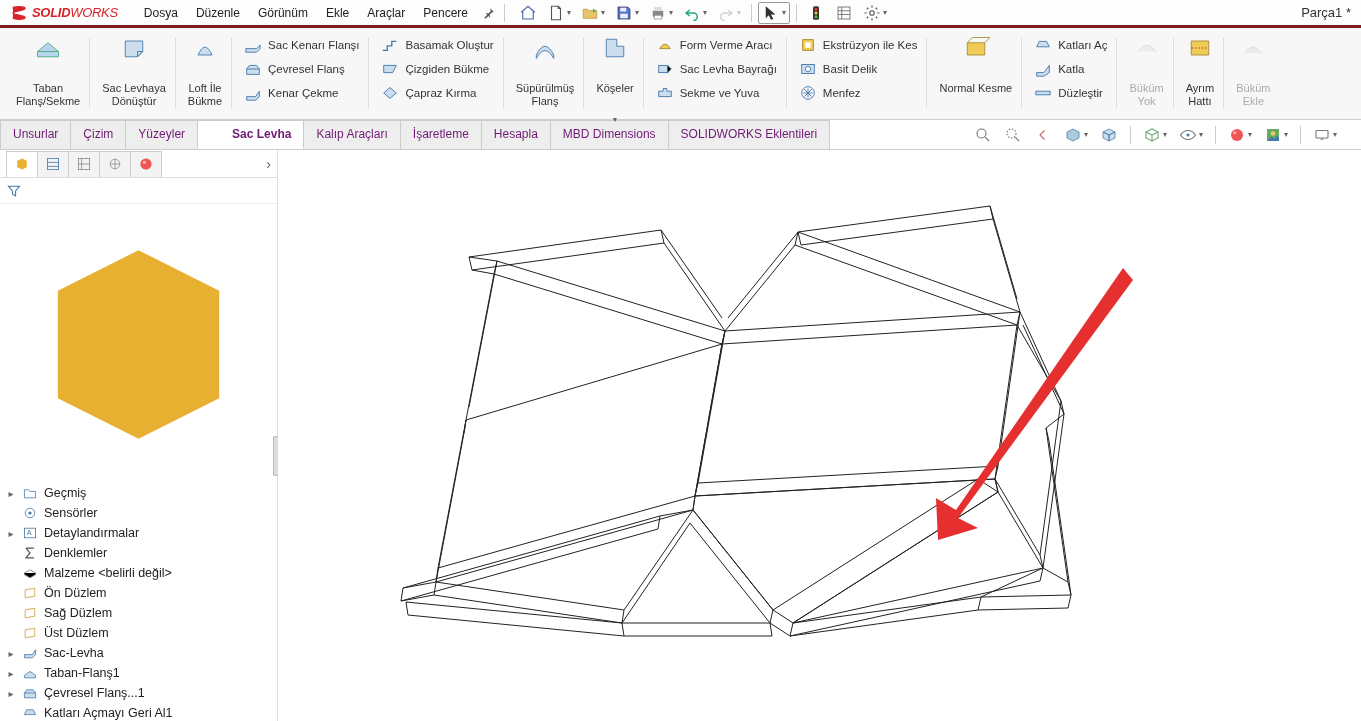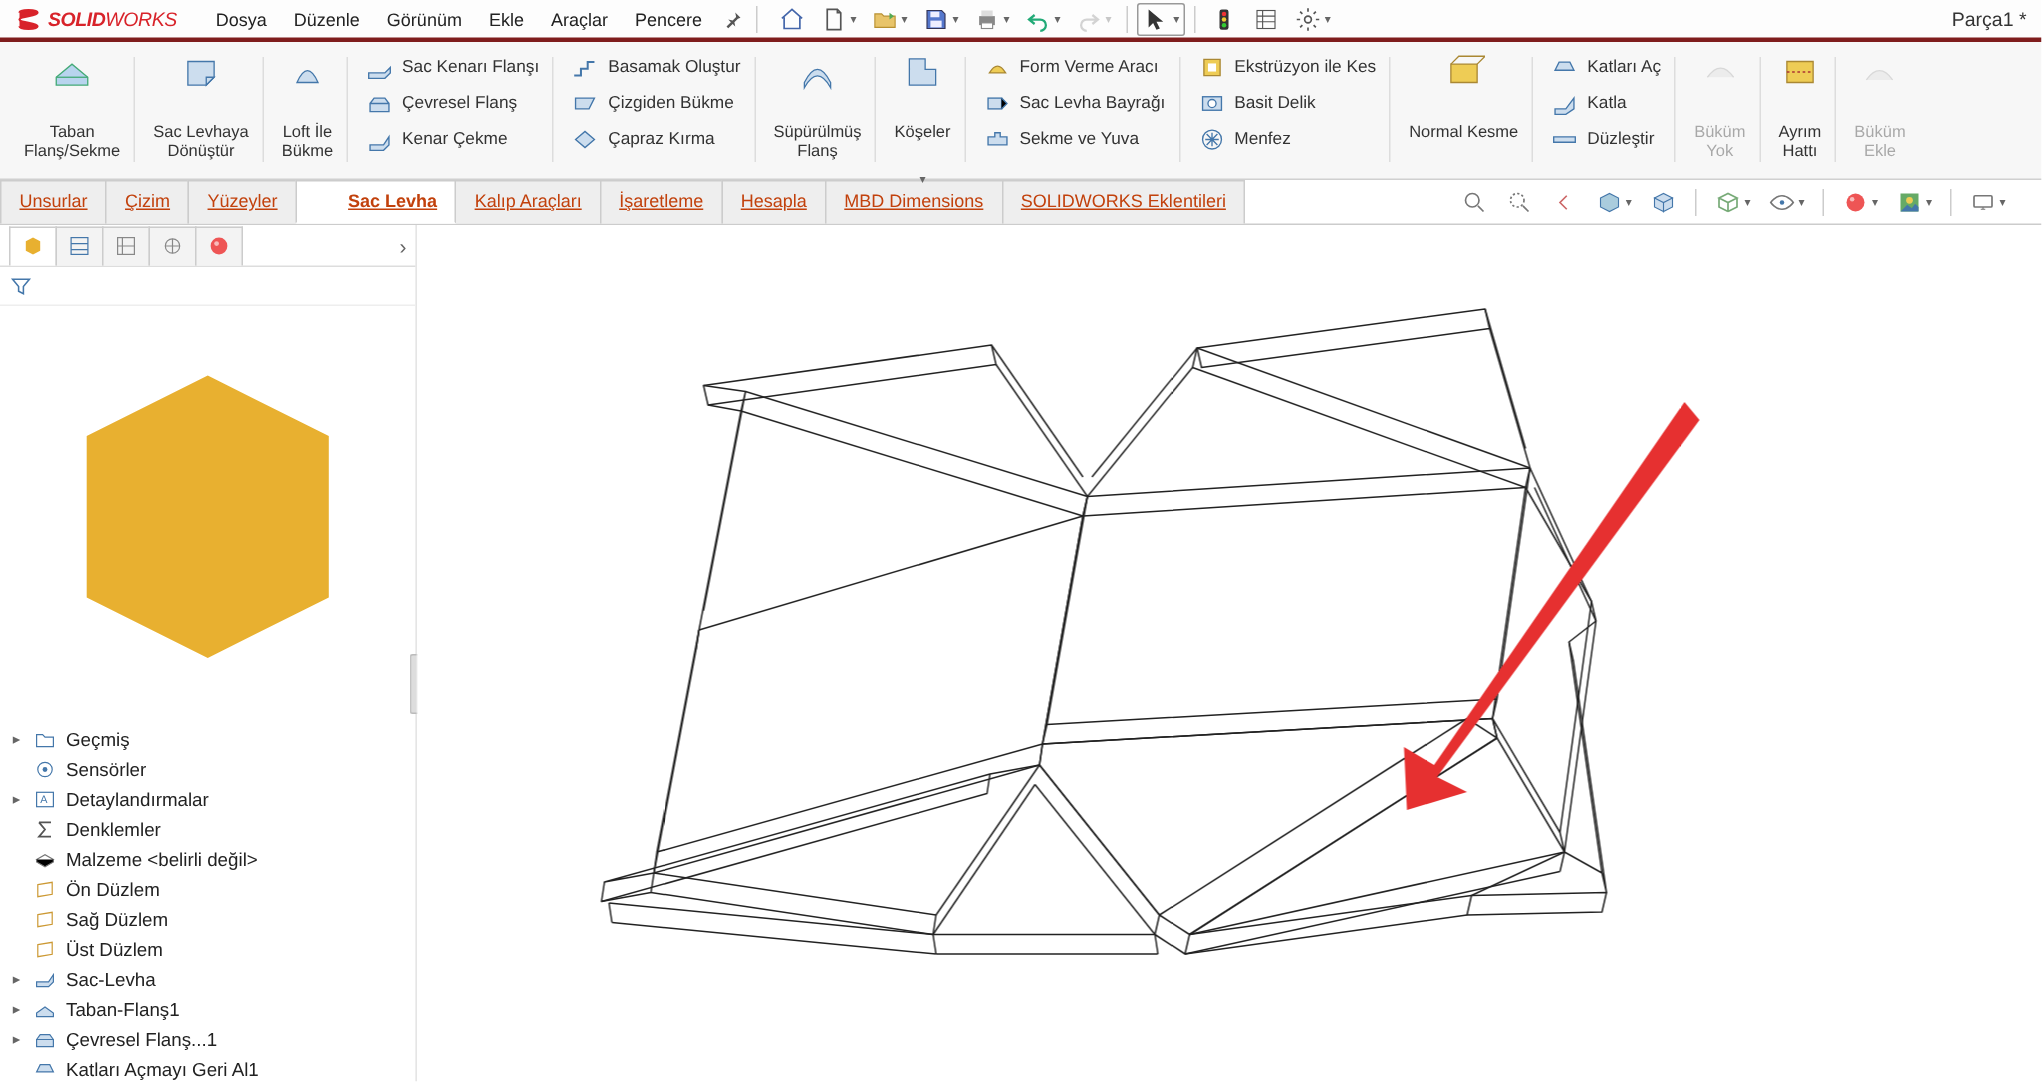--- a/index.html
+++ b/index.html
@@ -29,21 +29,21 @@
   .big-btn svg { width:28px; height:28px; }
   .big-lbl { font-size:11px; text-align:center; line-height:1.15; color:#333; }
   .big-btn.disabled .big-lbl, .big-btn.disabled svg { opacity:0.4; }
   .stacked { display:flex; flex-direction:column; gap:2px; padding-top:2px; }
   .small-btn { display:flex; align-items:center; gap:6px; padding:2px 4px; cursor:pointer; font-size:11.5px; color:#333; }
   .small-btn svg { width:18px; height:18px; flex:0 0 18px; }
 
   
   .tabstrip-row { display:flex; align-items:center; height:30px; background:#fff; border-bottom:1px solid #ccc; }
   .tabstrip { display:flex; height:100%; }
-  .tab { padding:6px 12px; font-size:12px; color:#c2410c; border:1px solid transparent; border-bottom:none; cursor:pointer; background:#eee; border-color:#ccc; margin-right:-1px;text-decoration:underline;}
+  .tab { padding:6px 12px; font-size:12px; color:#701a75; border:1px solid transparent; border-bottom:none; cursor:pointer; background:#eee; border-color:#ccc; margin-right:-1px;}
   .tab.active { background:#fff; font-weight:bold; border-color:#ccc; position:relative; z-index:2; border-bottom:1px solid #fff;padding-left:34px;}
   .view-toolbar { margin-left:auto; display:flex; align-items:center; gap:4px; padding-right:20px; }
   .view-toolbar .std-btn svg { width:18px; height:18px; }
   .vt-sep { width:1px; height:18px; background:#ccc; margin:0 4px; }
 
   
   .main { display:flex; height:calc(721px - 28px - 92px - 30px); }
   .side { width:278px; border-right:1px solid #ddd; display:flex; flex-direction:column; background:#fff; position:relative; }
   .side-tabs { display:flex; align-items:center; height:28px; border-bottom:1px solid #ddd; padding-left:6px; gap:0; }
   .side-tab { display:flex; align-items:center; justify-content:center; width:32px; height:26px; border:1px solid #ccc; border-bottom:none; margin-right:-1px; background:#f3f3f3; cursor:pointer;}

